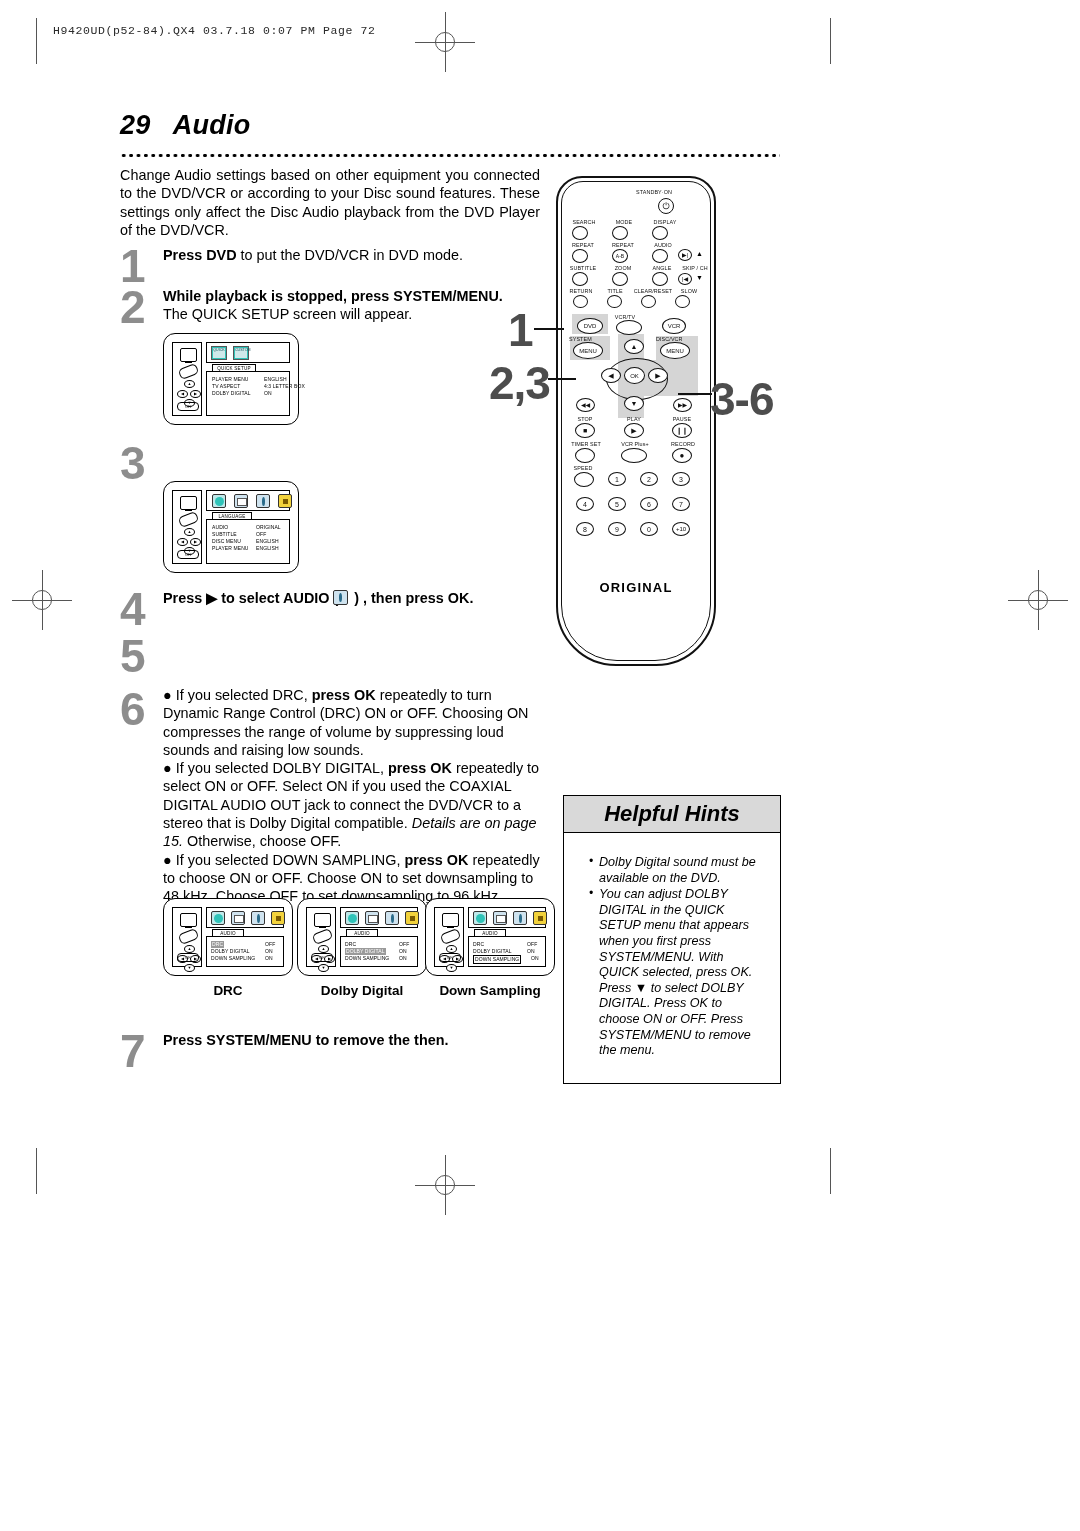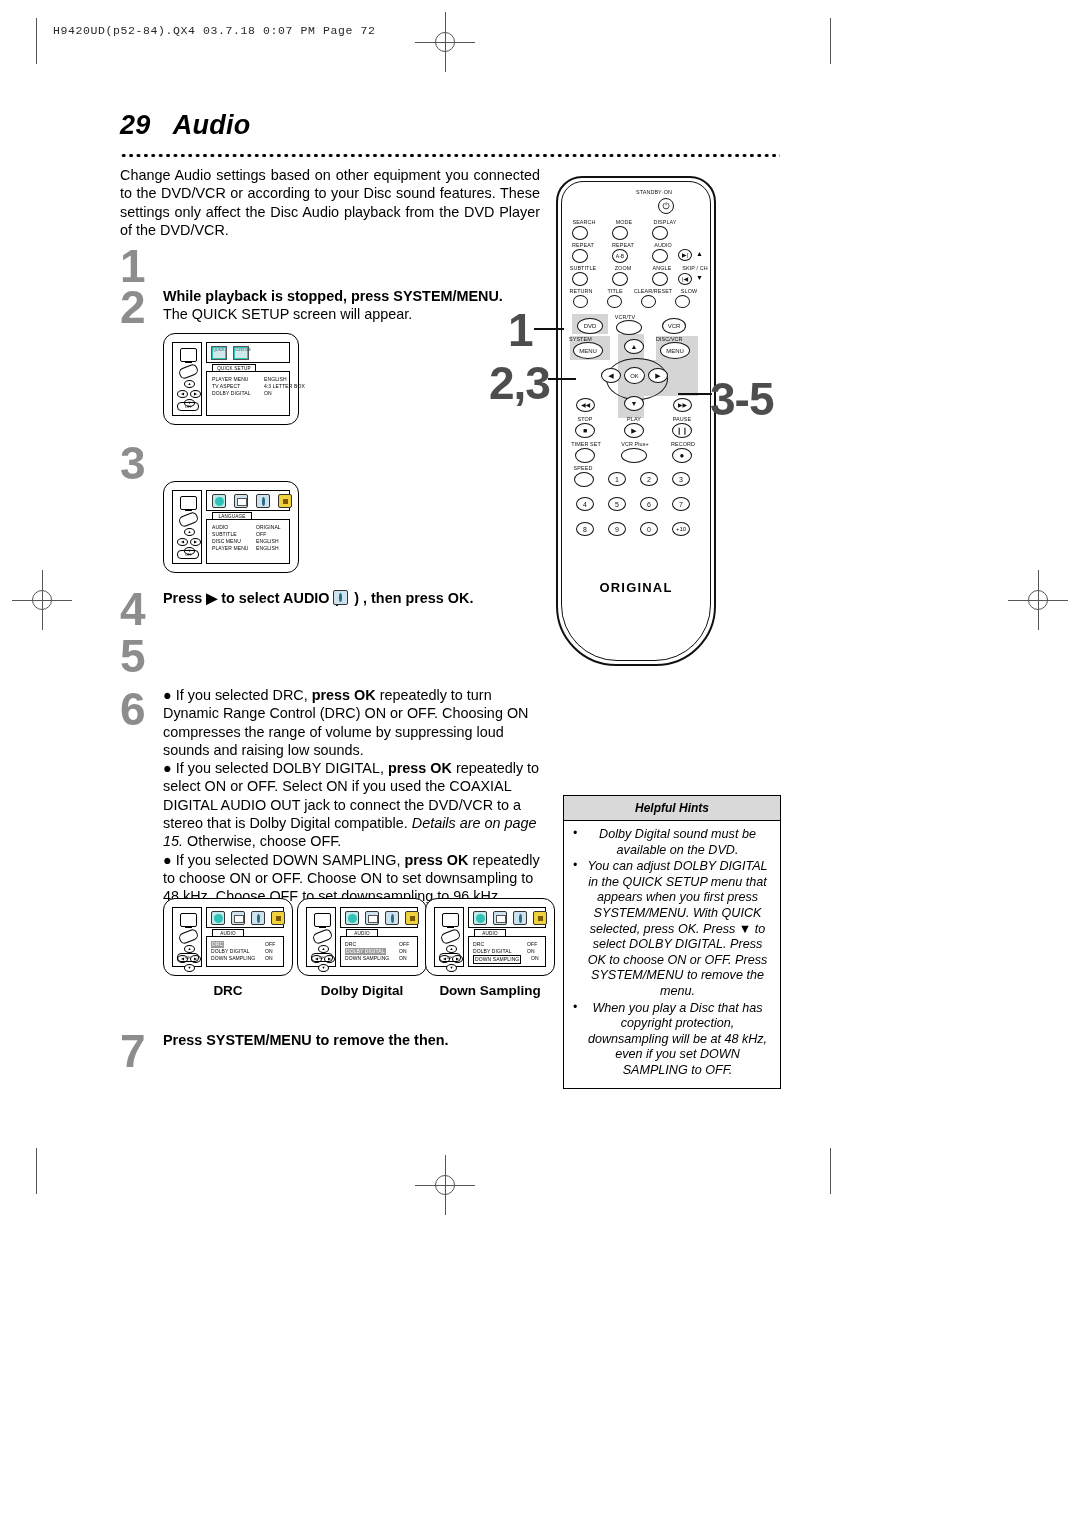--- a/index.html
+++ b/index.html
@@ -72,23 +72,23 @@
   .rlbl{position:absolute;font-size:5.4px;letter-spacing:.1px;color:#111;white-space:nowrap;text-align:center;}
   .rhi{position:absolute;background:#d5d5d5;}
   .philips{position:absolute;left:0;top:404px;width:160px;text-align:center;font-size:13px;font-weight:bold;letter-spacing:1.2px;}
   .cline{position:absolute;background:#111;height:1.6px;}
 
   
   .callout{position:absolute;font-size:46px;font-weight:bold;color:#4d4d4d;letter-spacing:-1px;}
 
   
   .hints{position:absolute;left:563px;top:795px;width:218px;border:1.6px solid #000;box-sizing:border-box;background:#fff;}
-  .hintshead{border-bottom:1.6px solid #000;background:#d9d9d9;text-align:center;font-size:12px;font-weight:bold;font-style:italic;padding:5px 0 5px;}
+  .hintshead{border-bottom:1.6px solid #000;background:#d9d9d9;text-align:center;font-size:22px;font-weight:bold;font-style:italic;padding:5px 0 5px;}
   .hintsbody{padding:6px 8px 8px 8px;}
-  .hintsbody ul{margin:0;padding:0;list-style:none;text-align:center;}
+  .hintsbody ul{margin:16px;padding:0;list-style:none;}
   .hintsbody li{position:relative;padding-left:11px;font-size:12.6px;line-height:15.6px;font-style:italic;margin-bottom:1px;}
   .hintsbody li:before{content:"\2022";position:absolute;left:1px;top:-1px;font-size:12px;}
 </style>
 </head>
 <body>
 
 <div class="page">
 
   <div class="regmark" style="left:415px;top:12px;">
       <div class="h"></div>
@@ -120,20 +120,21 @@
   <div class="title">
     <span class="num">29</span>
     <span style="display:inline-block;width:8px"></span>
     <span>Audio</span>
   </div>
   <div class="dotrule"></div>
 
   <div class="intro">Change Audio settings based on other equipment you connected to the DVD/VCR or according to your Disc sound features. These settings only affect the Disc Audio playback from the DVD Player of the DVD/VCR.</div>
 
   <div class="stepnum" style="left:120px;top:247px;">1</div>
+  <div class="steptext" style="left:163px;top:246px;width:390px;"><b>Press DVD</b> to put the DVD/VCR in DVD mode.</div>
 
   <div class="stepnum" style="left:120px;top:288px;">2</div>
   <div class="steptext" style="left:163px;top:287px;width:390px;"><b>While playback is stopped, press SYSTEM/MENU.</b><br>The QUICK SETUP screen will appear.</div>
 
   <div class="tvbox" style="left:163px;top:333px;width:136px;height:92px;">
     <div class="tvinner">
       <div class="sidecol">
         <div class="mon"></div>
         <div class="remglyph"></div>
         <div class="dpad">
@@ -439,27 +440,26 @@
 
     <div class="philips">ORIGINAL</div>
   </div>
 
   <div class="callout" style="left:508px;top:303px;">1</div>
   <div class="cline" style="left:534px;top:328px;width:30px;"></div>
 
   <div class="callout" style="left:489px;top:356px;">2,3</div>
   <div class="cline" style="left:548px;top:378px;width:28px;"></div>
 
-  <div class="callout" style="left:710px;top:372px;">3-5</div>
+  <div class="callout" style="left:710px;top:372px;">3-6</div>
   <div class="cline" style="left:678px;top:393px;width:34px;"></div>
 
   <div class="hints">
     <div class="hintshead">Helpful Hints</div>
     <div class="hintsbody">
       <ul>
         <li>Dolby Digital sound must be available on the DVD.</li>
         <li>You can adjust DOLBY DIGITAL in the QUICK SETUP menu that appears when you first press SYSTEM/MENU. With QUICK selected, press OK. Press ▼ to select DOLBY DIGITAL. Press OK to choose ON or OFF. Press SYSTEM/MENU to remove the menu.</li>
-        <li>When you play a Disc that has copyright protection, downsampling will be at 48 kHz, even if you set DOWN SAMPLING to OFF.</li>
       </ul>
     </div>
   </div>
 
 </div>
 
 </body></html>

